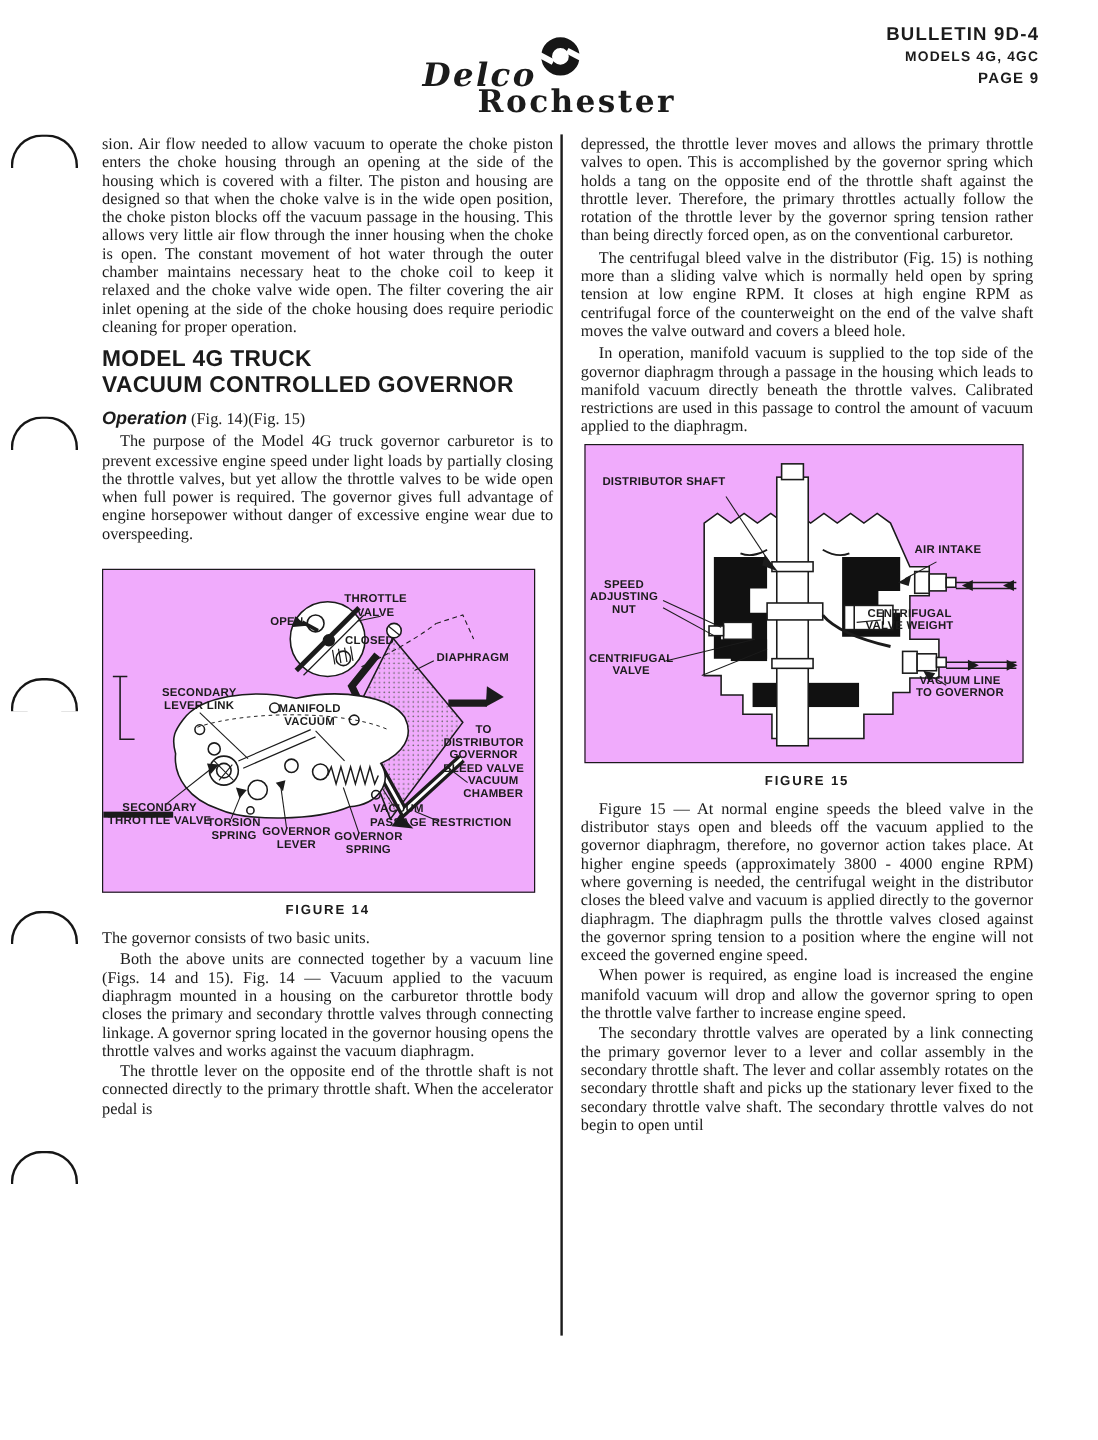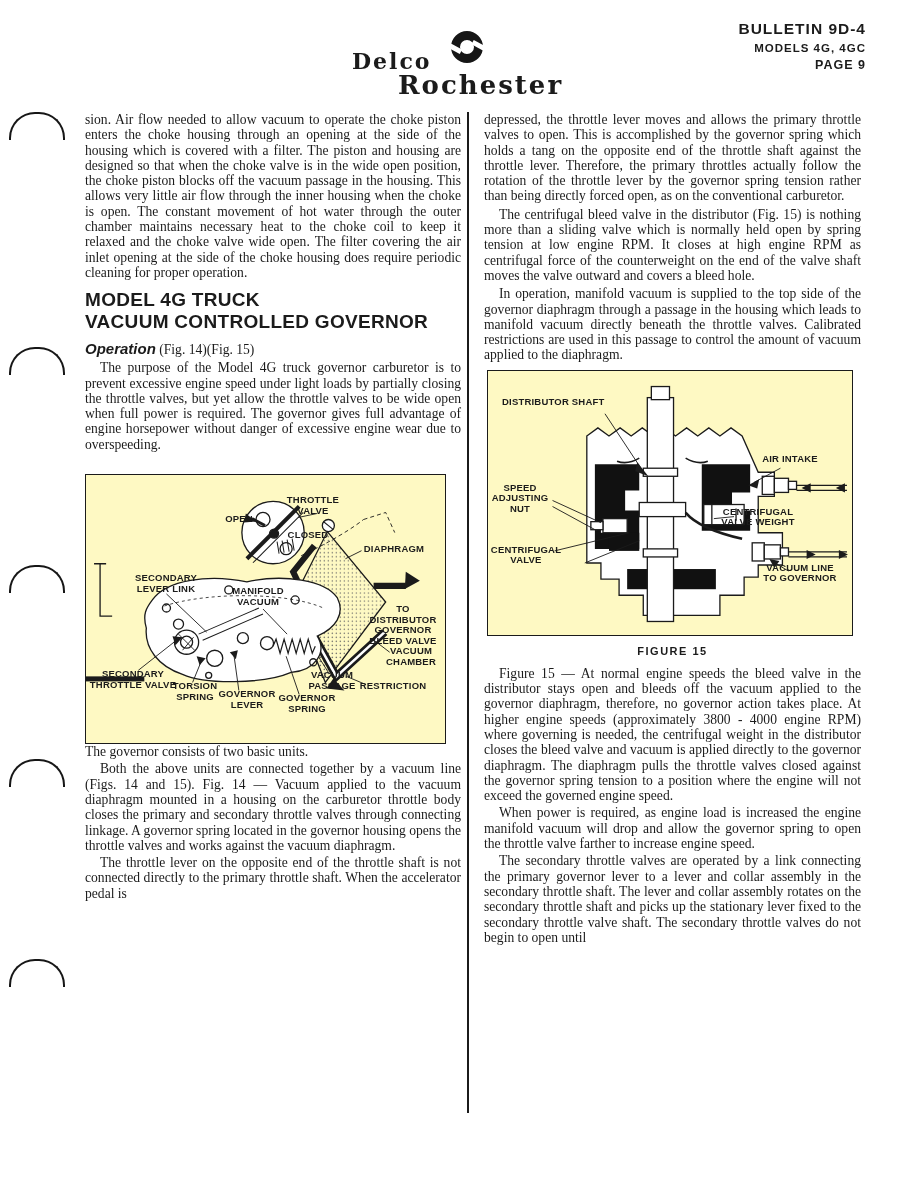--- a/index.html
+++ b/index.html
@@ -11,21 +11,21 @@
   
   .binder-arc {
     position:absolute; left:9px; width:52px; height:26px;
     border:2.5px solid #161616; border-bottom:none;
     border-radius:26px 26px 0 0 / 26px 26px 0 0;
   }
   
   .logo { position:absolute; left:352px; top:28px; width:240px; height:66px; }
   .logo-line1 {
     position:absolute; left:0; top:20px;
-    font-family:"DejaVu Serif", serif; font-weight:bold; font-size:22px; letter-spacing:2px;
+    font-family:"DejaVu Serif", serif; font-weight:bold; font-size:27px; letter-spacing:2px;font-style:italic;
   }
   .logo-emblem { position:absolute; left:98px; top:2px; }
   .logo-line2 {
     position:absolute; left:46px; top:42px;
     font-family:"DejaVu Serif", serif; font-weight:bold; font-size:26px; letter-spacing:2px;
   }
   .header-info {
     position:absolute; right:49px; top:20px; text-align:right;
     font-family:"Liberation Sans", sans-serif; font-weight:bold;
   }
@@ -47,21 +47,21 @@
     font-family:"Liberation Sans", sans-serif; font-weight:bold;
     font-size:19px; line-height:22px; text-align:left; letter-spacing:0.3px;
   }
   .sec-h-first { margin-top:9px; }
   .op-line { margin-top:7px; margin-bottom:2px; }
   .op-label {
     font-family:"Liberation Sans", sans-serif; font-weight:bold; font-style:italic; font-size:15px;
   }
   .op-refs { font-size:13.6px; }
   
-  .figure-box { position:relative; border:1.5px solid #1b1b1b; background:#fef9c3; }
+  .figure-box { position:relative; border:1.5px solid #1b1b1b; background:#f0abfc; }
   .fig14-box { margin-top:22px; width:359px; height:268px; }
   .fig15-box { margin-top:7px; margin-left:3px; width:364px; height:264px; }
   .fig-svg { position:absolute; left:0; top:0; width:100%; height:100%; }
   .fig-label {
     position:absolute; font-family:"Liberation Sans", sans-serif; font-weight:bold;
     font-size:9.5px; line-height:10.5px; letter-spacing:0.2px;
     white-space:pre-line; text-align:center;
   }
   .fig-label-left { text-align:left; }
   .fig-caption {
@@ -198,20 +198,21 @@
       <div class="fig-label" style="left:84px;  top:206px; width:50px;">TORSION
 SPRING</div>
       <div class="fig-label" style="left:132px; top:214px; width:58px;">GOVERNOR
 LEVER</div>
       <div class="fig-label" style="left:192px; top:218px; width:58px;">GOVERNOR
 SPRING</div>
       <div class="fig-label" style="left:220px; top:195px; width:52px;">VACUUM
 PASSAGE</div>
       <div class="fig-label" style="left:272px; top:206px; width:70px;">RESTRICTION</div>
     </div>
+    <div class="fig-caption">FIGURE 14</div>
 
     <p class="body-text">The governor consists of two basic units.</p>
     <p class="body-text indent mt2">Both the above units are connected together by a vacuum line (Figs. 14 and 15). Fig. 14 — Vacuum applied to the vacuum diaphragm mounted in a housing on the carburetor throttle body closes the primary and secondary throttle valves through connecting linkage. A governor spring located in the governor housing opens the throttle valves and works against the vacuum diaphragm.</p>
     <p class="body-text indent mt2">The throttle lever on the opposite end of the throttle shaft is not connected directly to the primary throttle shaft. When the accelerator pedal is</p>
   </div>
 
   <div class="col col-right">
     <p class="body-text">depressed, the throttle lever moves and allows the primary throttle valves to open. This is accomplished by the governor spring which holds a tang on the opposite end of the throttle shaft against the throttle lever. Therefore, the primary throttles actually follow the rotation of the throttle lever by the governor spring tension rather than being directly forced open, as on the conventional carburetor.</p>
     <p class="body-text indent mt3">The centrifugal bleed valve in the distributor (Fig. 15) is nothing more than a sliding valve which is normally held open by spring tension at low engine RPM. It closes at high engine RPM as centrifugal force of the counterweight on the end of the valve shaft moves the valve outward and covers a bleed hole.</p>
     <p class="body-text indent mt3">In operation, manifold vacuum is supplied to the top side of the governor diaphragm through a passage in the housing which leads to manifold vacuum directly beneath the throttle valves. Calibrated restrictions are used in this passage to control the amount of vacuum applied to the diaphragm.</p>

